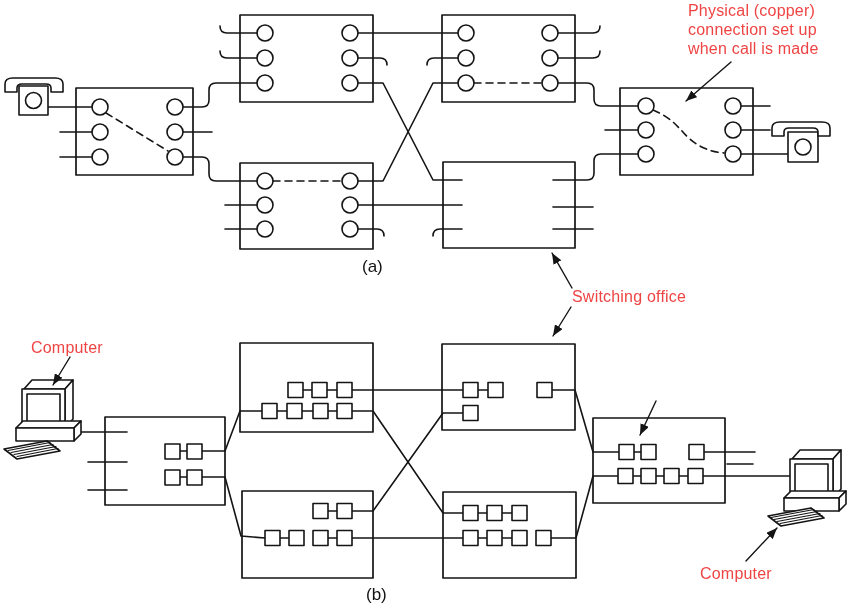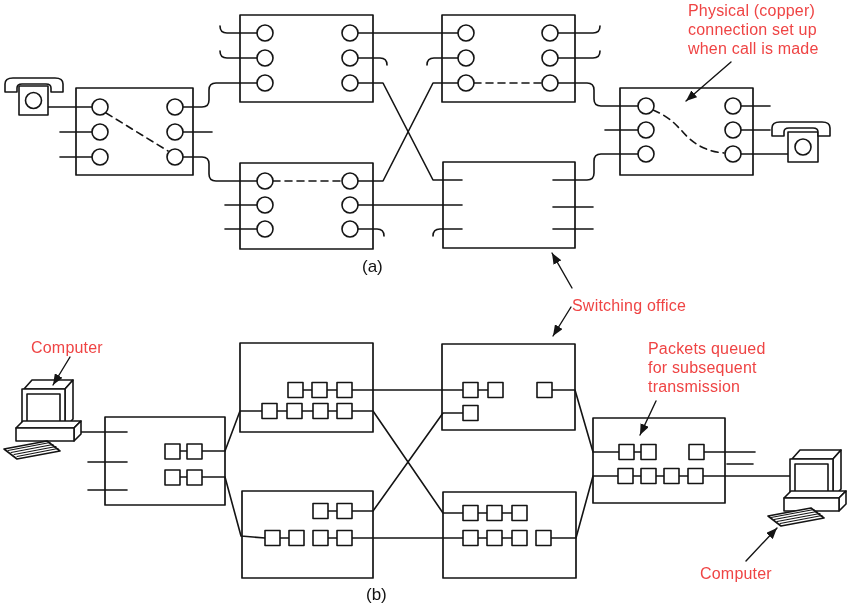--- a/index.html
+++ b/index.html
@@ -226,22 +226,19 @@
     <path d="M571,307 L553,336" marker-end="url(#ah)"></path>
     <path d="M70,357 L53,385" marker-end="url(#ah)"></path>
     <path d="M656,401 L640,435" marker-end="url(#ah)"></path>
     <path d="M746,561 L777,528" marker-end="url(#ah)"></path>
   </g>
 </svg>
 
 <div class="lbl" style="left:688px;top:1px">Physical (copper)
 connection set up
 when call is made</div>
-<div class="lbl" style="left:572px;top:296px">Switching office</div>
-<div class="lbl" style="left:648px;top:339px">Packets queued
-for subsequent
-transmission</div>
+<div class="lbl" style="left:572px;top:287px">Switching office</div>
 <div class="lbl" style="left:31px;top:338px">Computer</div>
 <div class="lbl" style="left:700px;top:564px">Computer</div>
 <div class="cap" style="left:362px;top:257px">(a)</div>
 <div class="cap" style="left:366px;top:585px">(b)</div>
 
 </div>
 
 </body></html>

